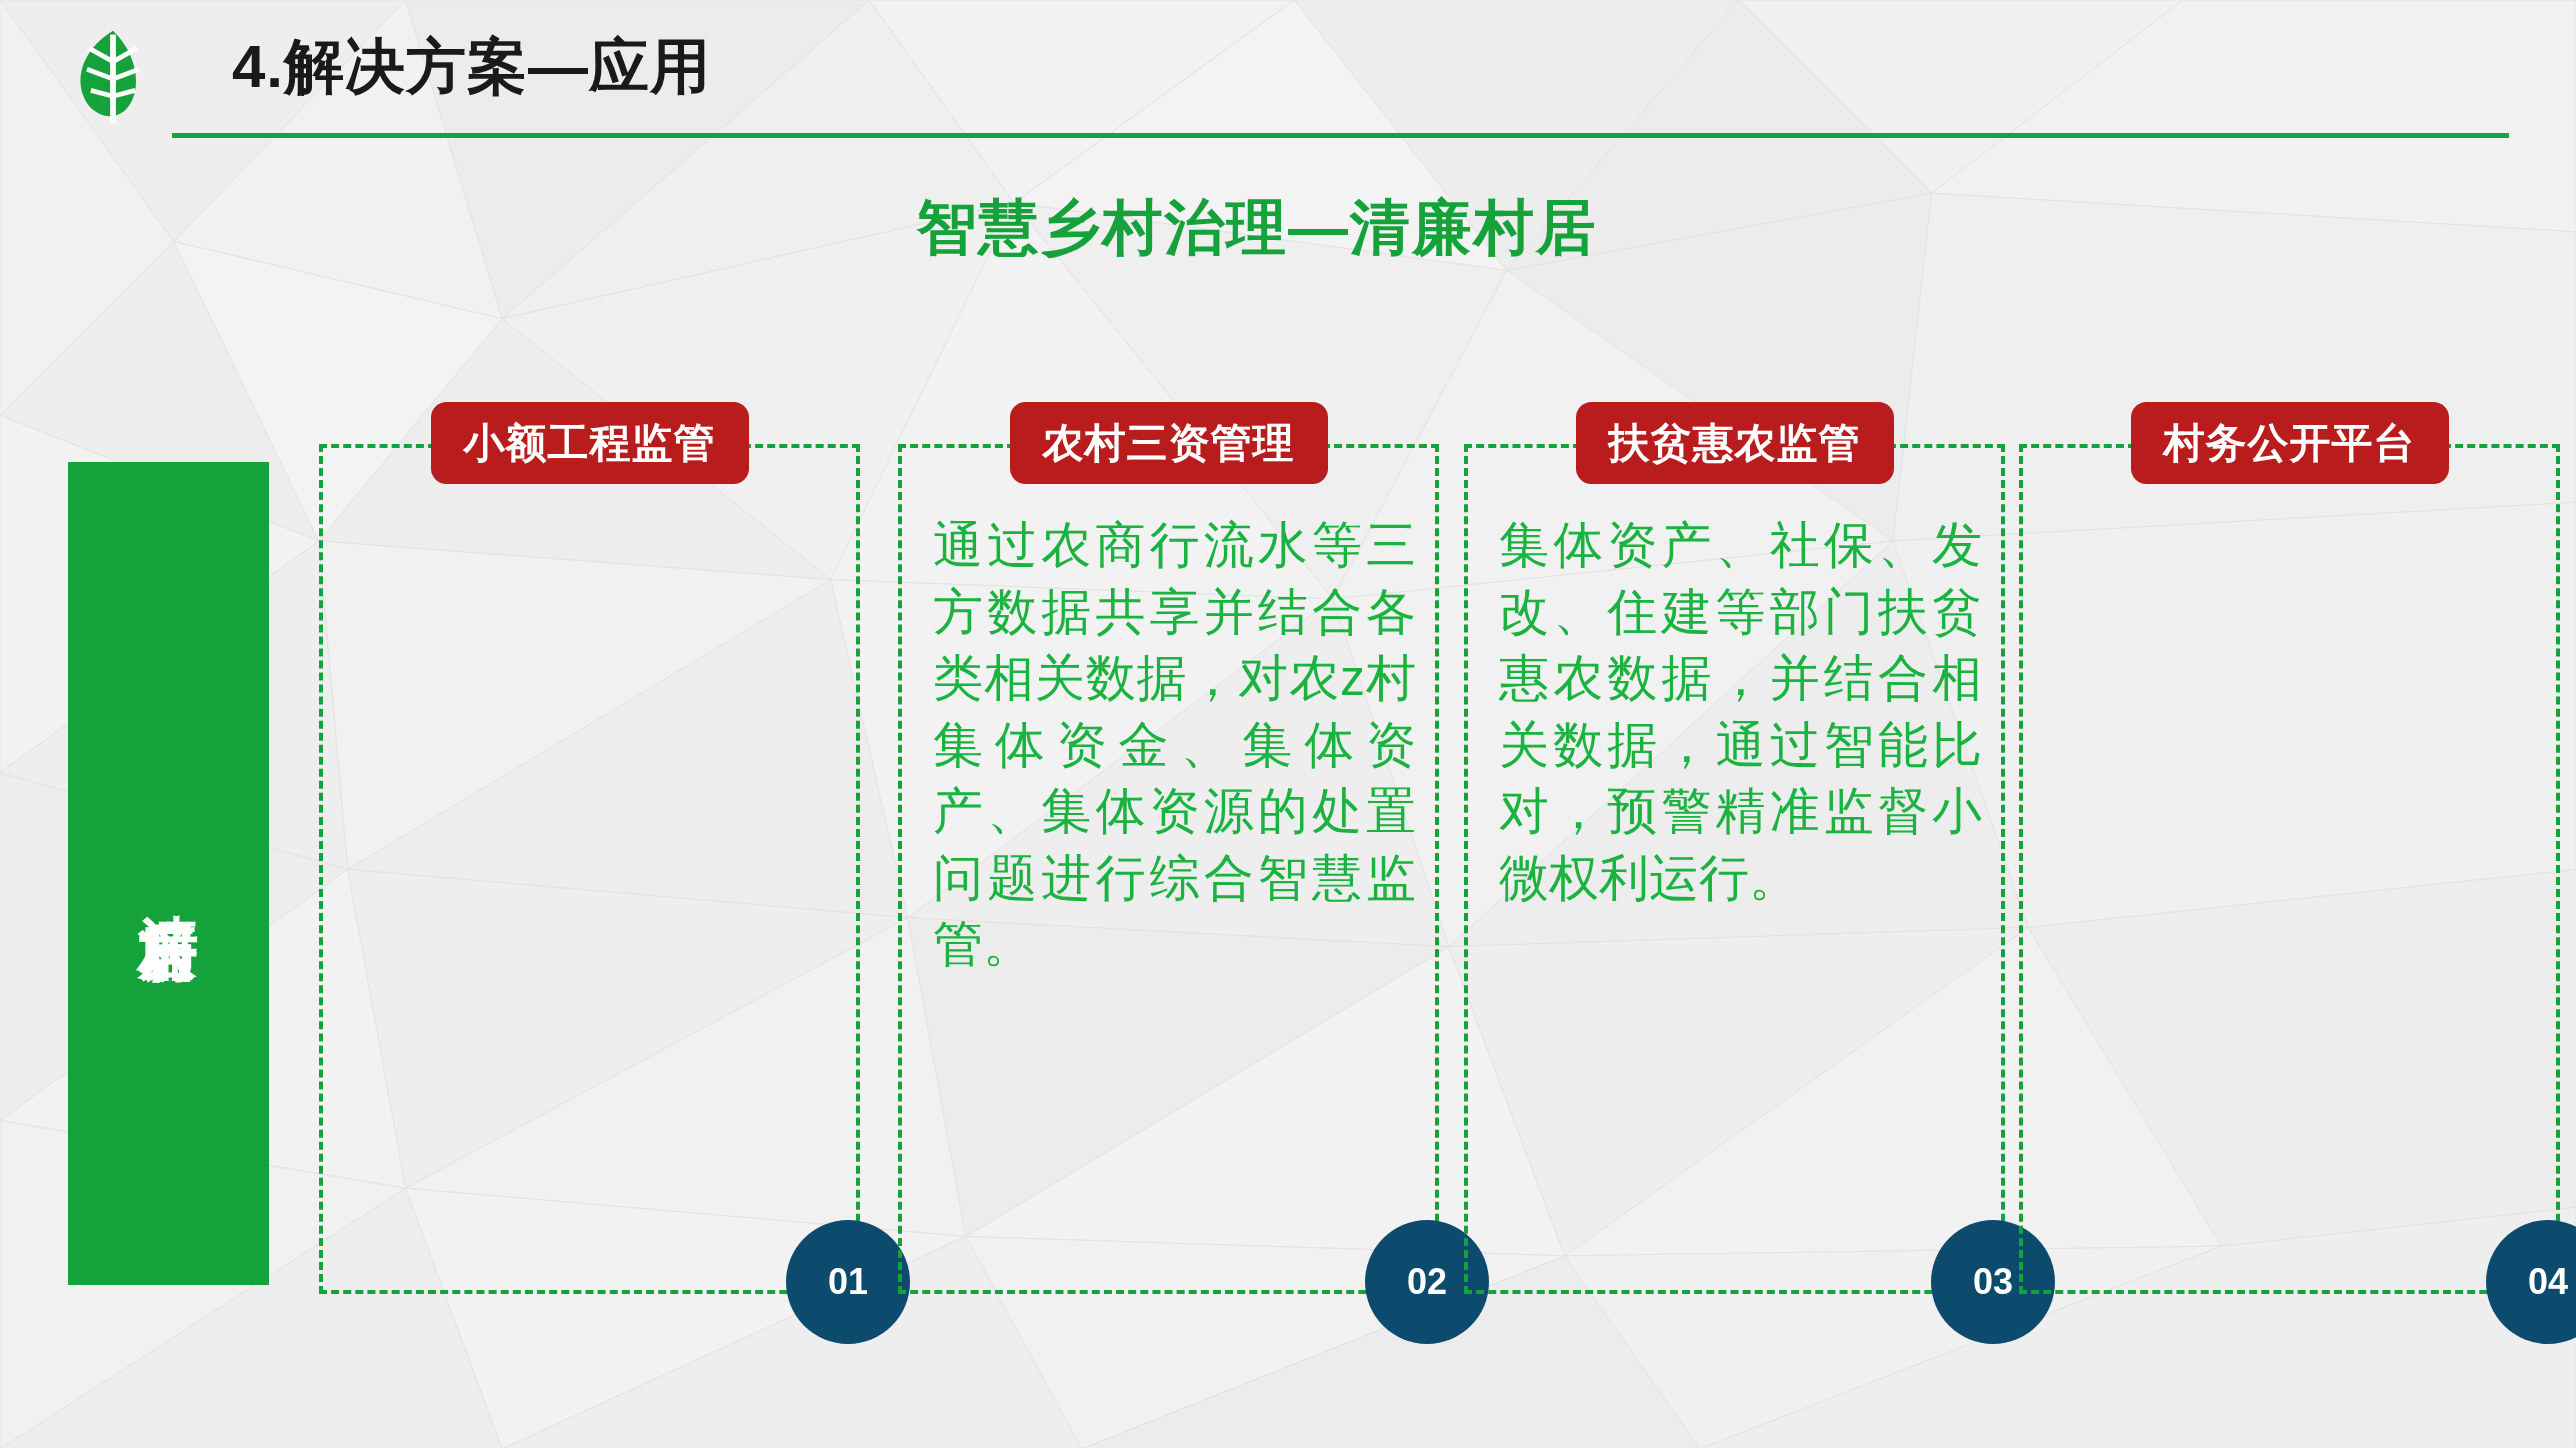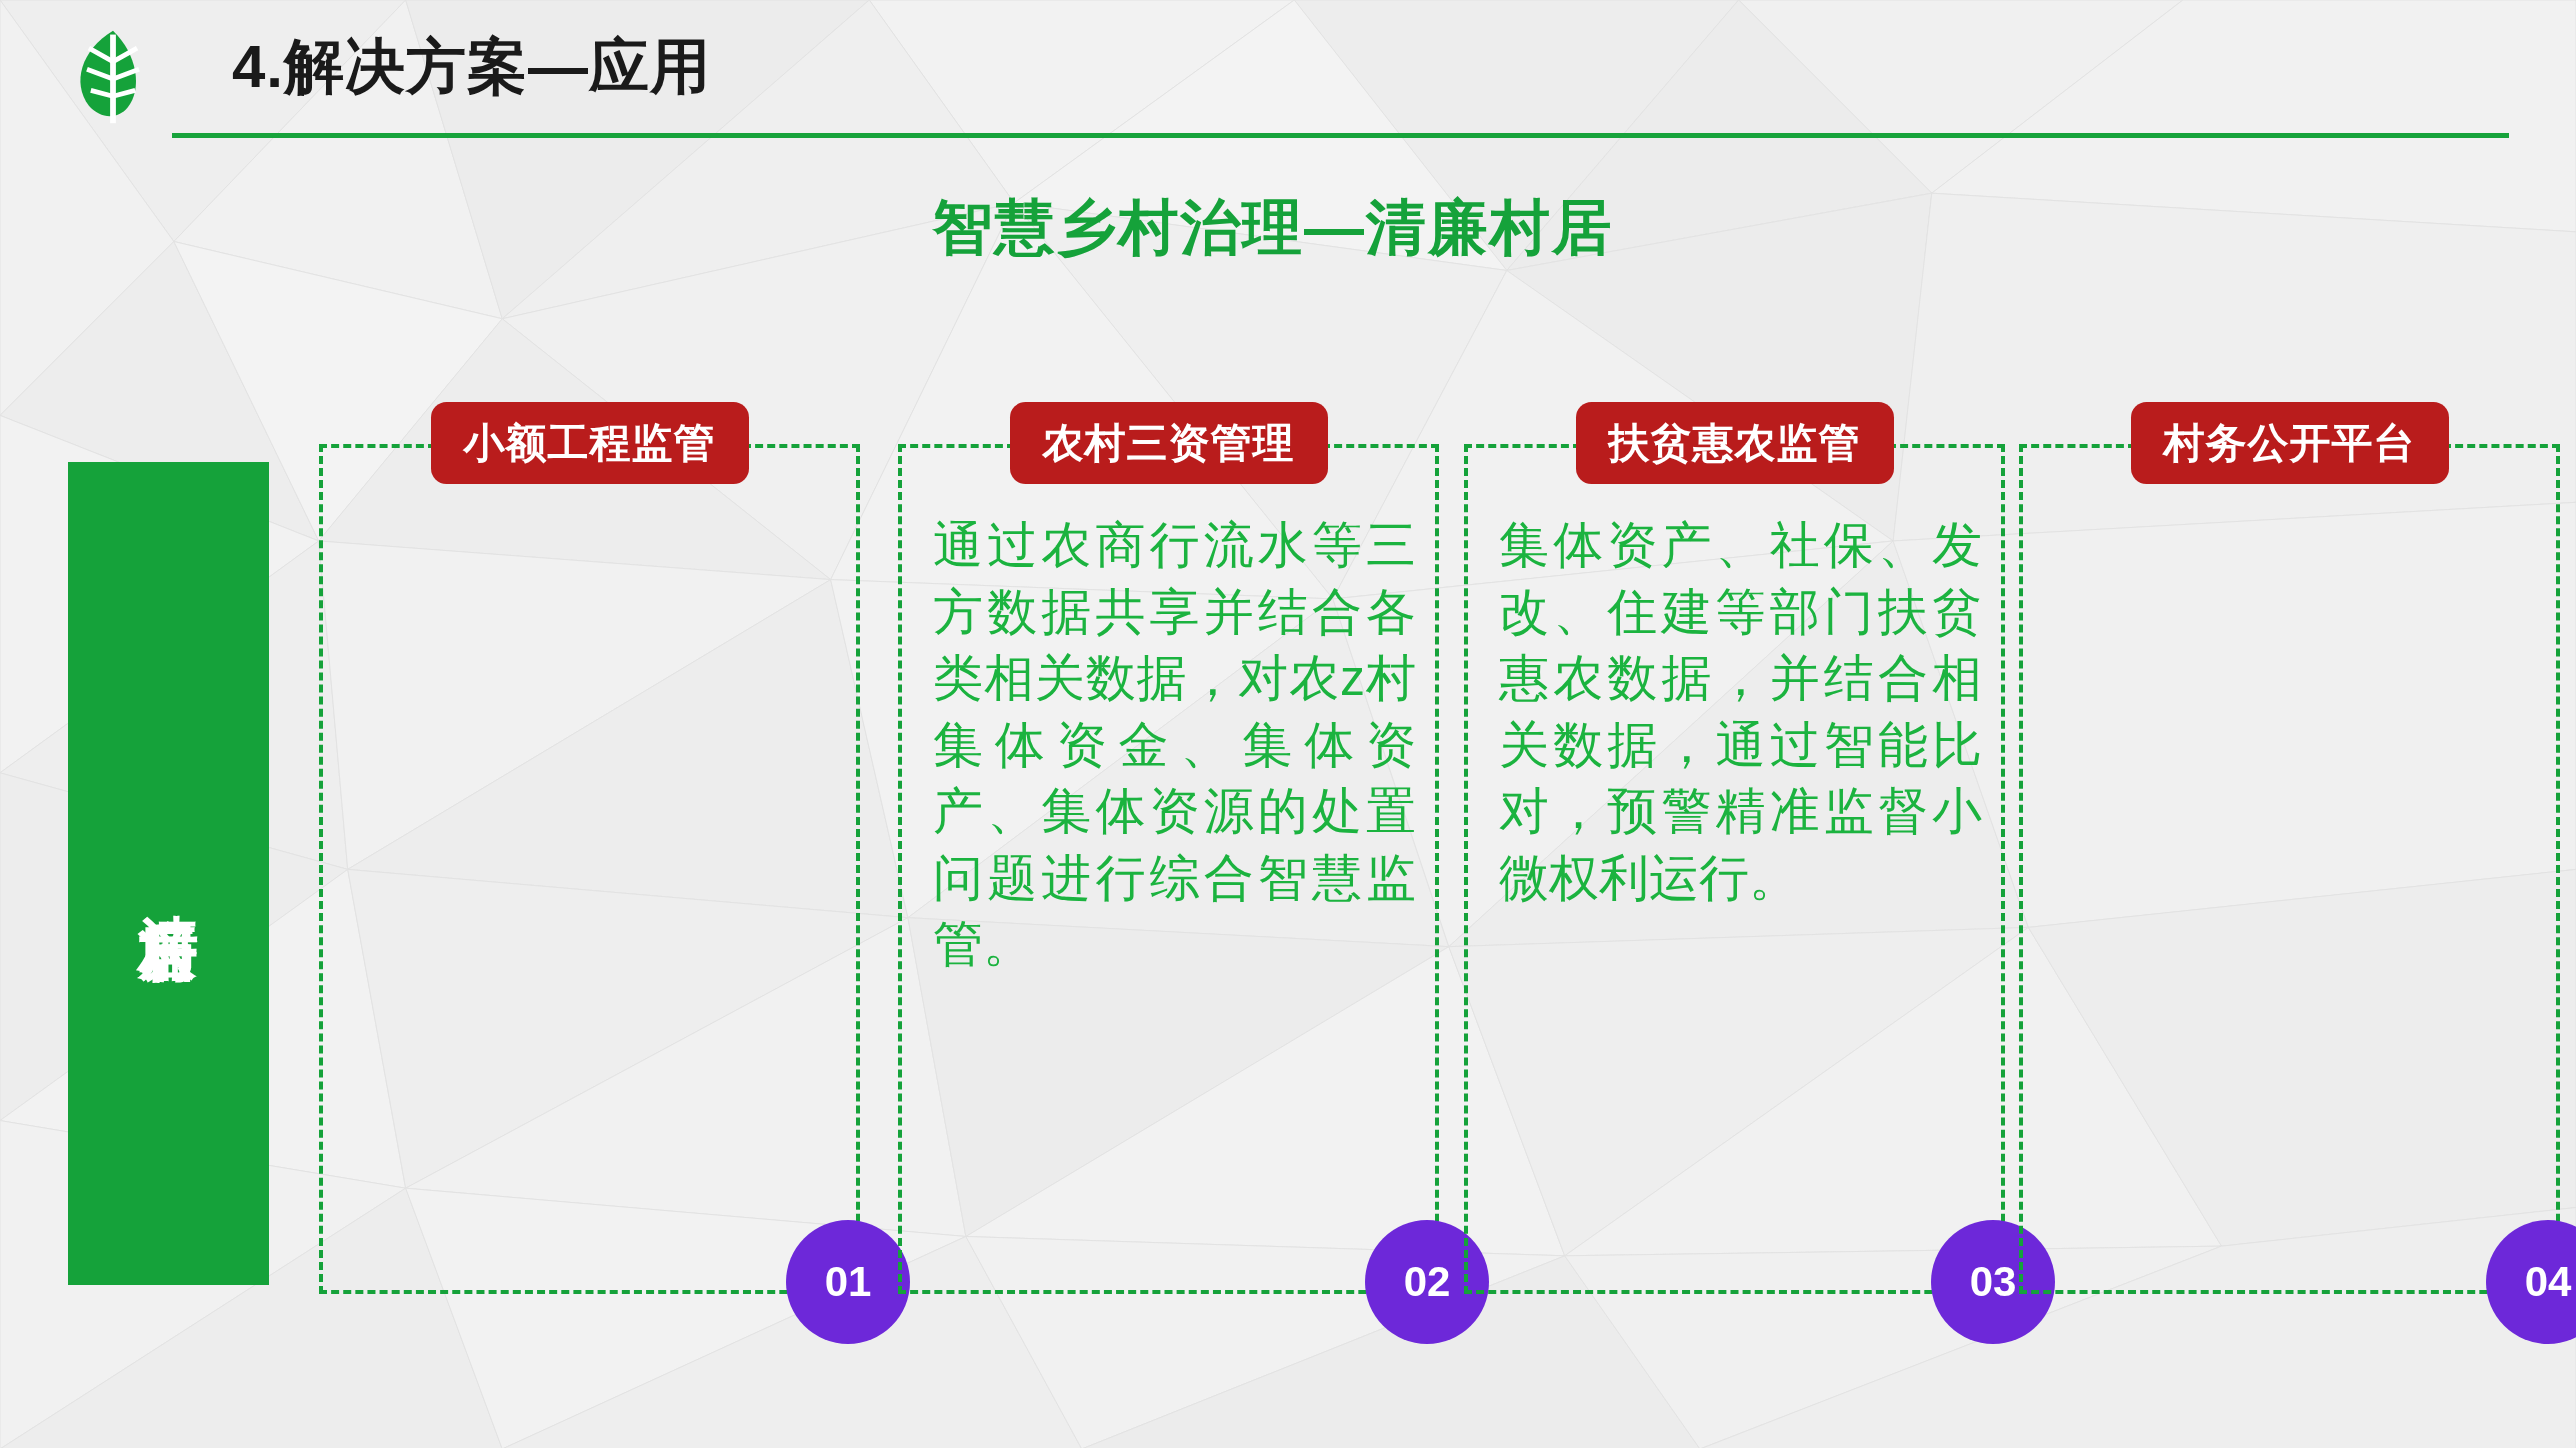--- a/index.html
+++ b/index.html
@@ -64,21 +64,20 @@
     position: absolute;
     top: 188px;
     left: 0;
     width: 2514px;
     text-align: center;
     font-size: 60px;
     font-weight: bold;
     color: #15a23a;
     z-index: 5;
     letter-spacing: 1.9px;
-    margin-left: 16px;
   }
 
   
   .left-label {
     position: absolute;
     left: 68px;
     top: 462px;
     width: 201px;
     height: 823px;
     background: #15a23a;
@@ -140,23 +139,23 @@
     letter-spacing: 0px;
     text-align: justify;
   }
   .col-badge {
     position: absolute;
     right: -50px;
     bottom: -50px;
     width: 124px;
     height: 124px;
     border-radius: 50%;
-    background: #6d28d9;
+    background: #0c4a6e;
     color: #ffffff;
-    font-size: 42px;
+    font-size: 36px;
     font-weight: bold;
     display: flex;
     align-items: center;
     justify-content: center;
     z-index: 6;
   }
 
   #col-0 { left: 319px; }
   #col-1 { left: 898px; }
   #col-2 { left: 1464px; }

